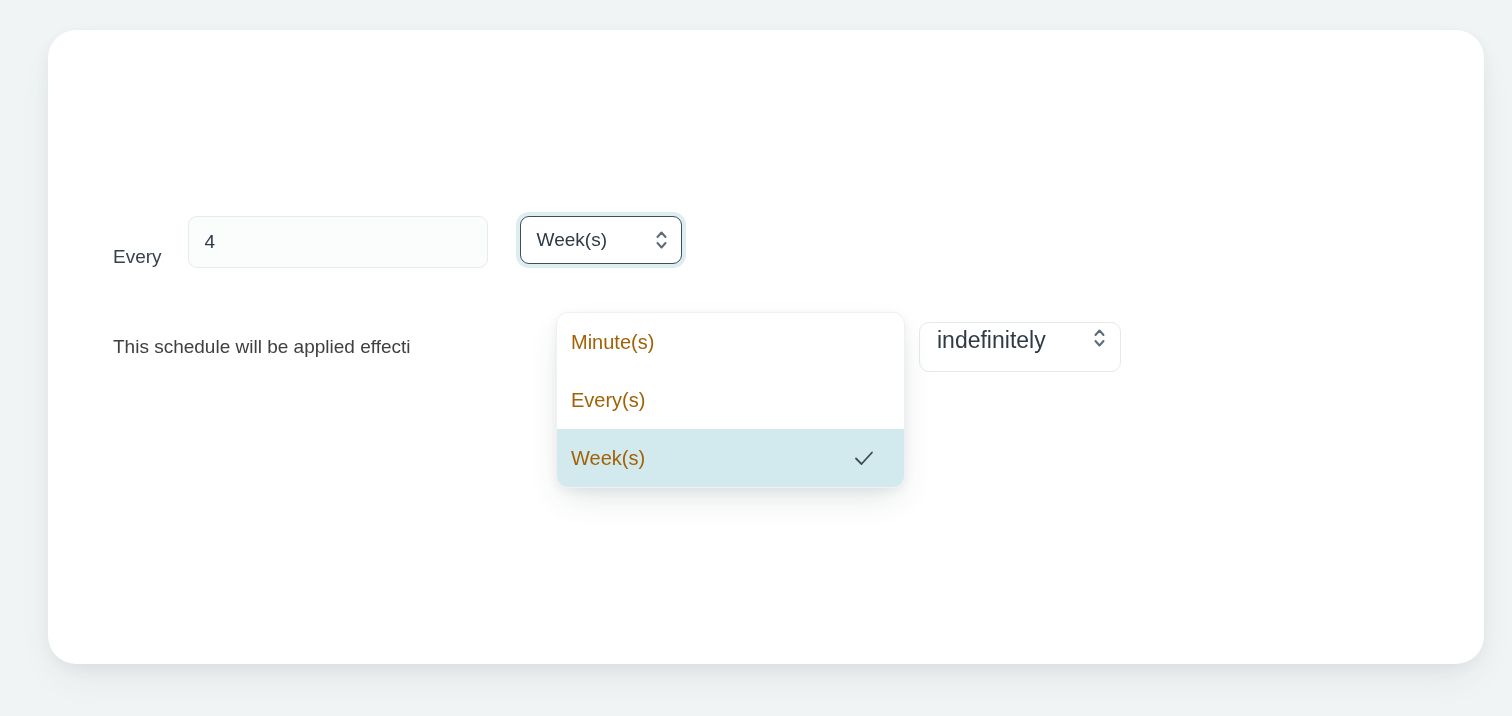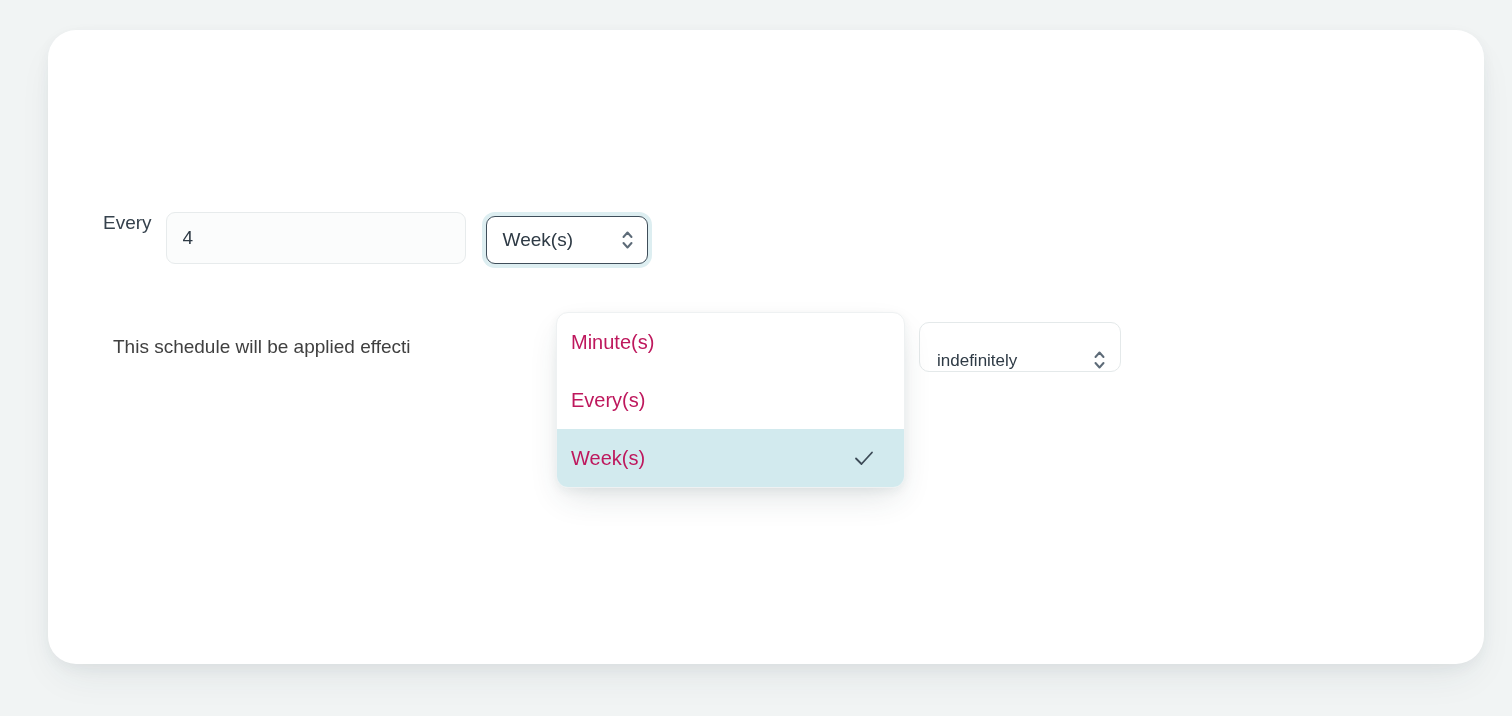--- a/index.html
+++ b/index.html
@@ -41,25 +41,25 @@
     font-size: 25px;
     font-weight: 600;
     color: #2e3a45;
     letter-spacing: 0.1px;
     white-space: nowrap;
   }
 
   
   .every-row {
     position: absolute;
-    left: 103px;
+    left: 113px;
     top: 212px;
     display: flex;
-    align-items: flex-start;
-    gap: 0;
+    align-items: flex-end;
+    gap: 12px;
   }
   .every-label {
     font-size: 19px;
     color: #36424d;
     white-space: nowrap;
     margin-right: 14px;
   }
   .number-input {
     width: 300px;
     height: 52px;
@@ -123,30 +123,30 @@
   }
   .sentence-text {
     font-size: 19px;
     color: #404040;
     white-space: nowrap;
   }
   .sentence-gap { width: 14px; flex: 0 0 auto; }
 
   .select-plain {
     display: inline-flex;
-    align-items: flex-end;
+    align-items: flex-start;
     justify-content: space-between;
     height: 50px;
     box-sizing: border-box;
-    padding: 16px 14px 0 17px;
+    padding: 4px 14px 0 17px;
     border: 1px solid #e4e9ea;
     border-radius: 10px;
     background: #ffffff;
     font-family: "Liberation Sans", sans-serif;
-    font-size: 17px;
+    font-size: 23px;
     color: #2e3a45;
     cursor: pointer;
     min-width: 202px;
   }
 
   
   .menu {
     position: absolute;
     left: 556px;
     top: 312px;
@@ -160,21 +160,21 @@
     z-index: 20;
   }
   .menu-item {
     display: flex;
     align-items: center;
     justify-content: space-between;
     height: 58px;
     box-sizing: border-box;
     padding: 0 28px 0 14px;
     font-size: 20px;
-    color: #be185d;
+    color: #a16207;
     cursor: pointer;
     background: transparent;
   }
   .menu-item.selected {
     background: #d2eaee;
   }
   .menu-check {
     color: #3d4b57;
     display: inline-flex;
     align-items: center;

